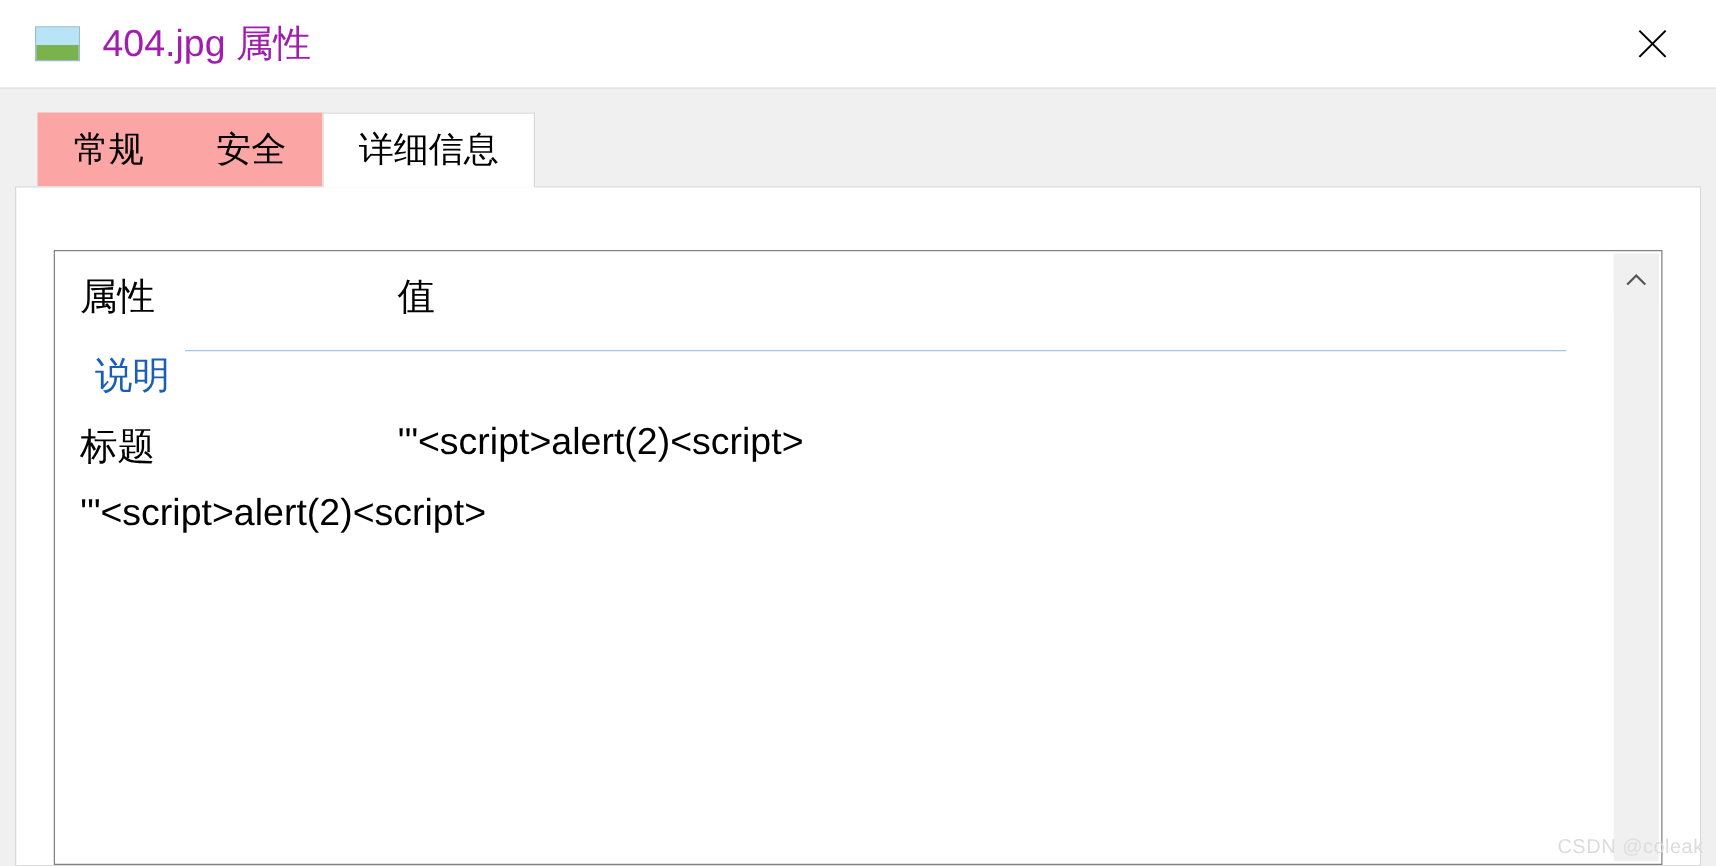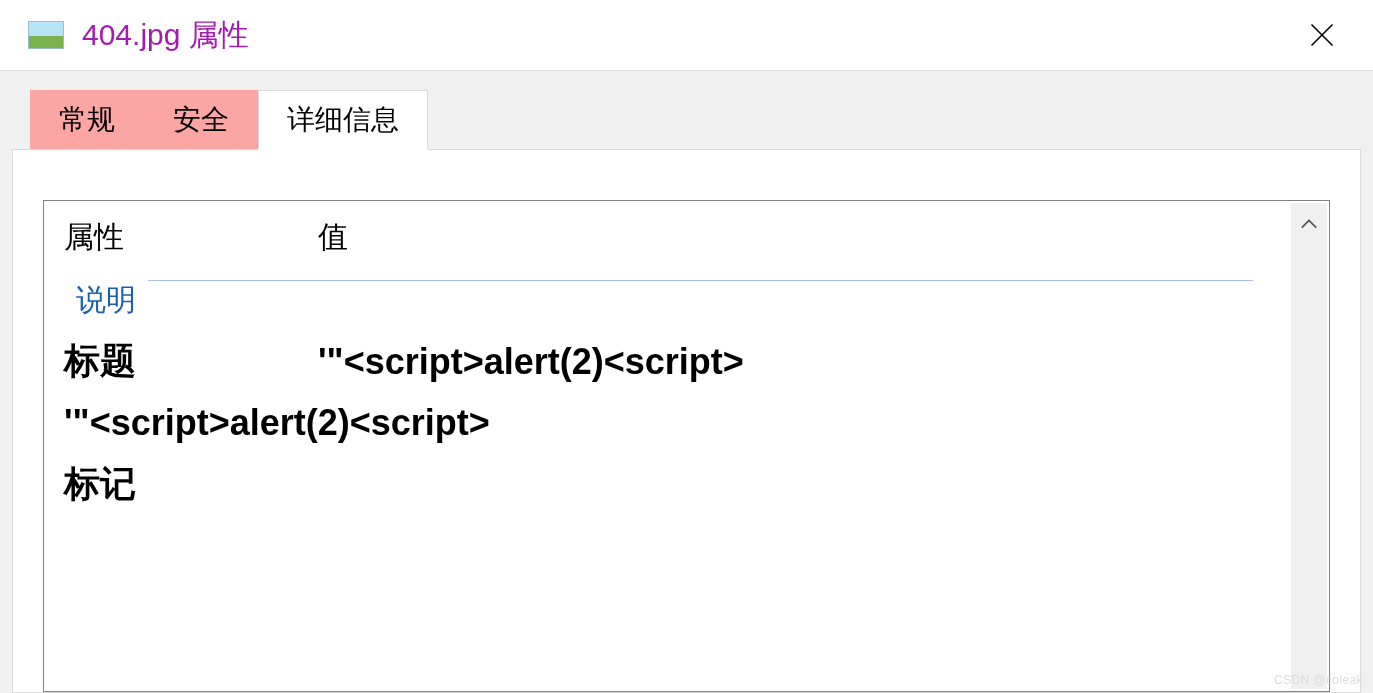--- a/index.html
+++ b/index.html
@@ -112,24 +112,23 @@
     }
     .section-line {
       flex: 1;
       height: 1px;
       background: #a8c4e8;
       margin-right: 56px;
     }
     .prop-row {
       display: flex;
       padding: 8px 20px 8px 20px;
-      font-size: 36px;
-      color: #000;
-      align-items: center;
-      font-weight: bold;
+      font-size: 30px;
+      color: #000;
+      align-items: flex-start;
     }
     .prop-name { width: 254px; }
     .prop-value { flex: 1; }
     .stars {
       display: flex;
       gap: 10px;
     }
     .star {
       width: 32px;
       height: 32px;
@@ -151,21 +150,21 @@
       justify-content: center;
       color: #606060;
       background: #f0f0f0;
       cursor: pointer;
     }
     .scroll-up svg { width: 18px; height: 12px; }
     .watermark {
       position: absolute;
       right: 10px;
       bottom: 6px;
-      font-size: 12px;
+      font-size: 16px;
       color: #dcdcdc;
       letter-spacing: 0.4px;
       z-index: 50;
     }
   </style>
 </head>
 <body>
 
 <div class="titlebar">
   <div class="title-icon"></div>
@@ -200,24 +199,20 @@
       <div class="prop-row">
         <div class="prop-name">标题</div>
         <div class="prop-value">'"&lt;script&gt;alert(2)&lt;script&gt;</div>
       </div>
 
       <div class="prop-row">
         <div class="prop-value">'"&lt;script&gt;alert(2)&lt;script&gt;</div>
       </div>
 
 
-      <div class="prop-row">
-        <div class="prop-name">标记</div>
-        <div class="prop-value"></div>
-      </div>
 
 
       <div class="scrollbar">
         <div class="scroll-up">
           <svg viewBox="0 0 20 12" fill="none" stroke="#555" stroke-width="2">
               <polyline points="2,10 10,2 18,10"></polyline>
             </svg>
         </div>
       </div>
     </div>

